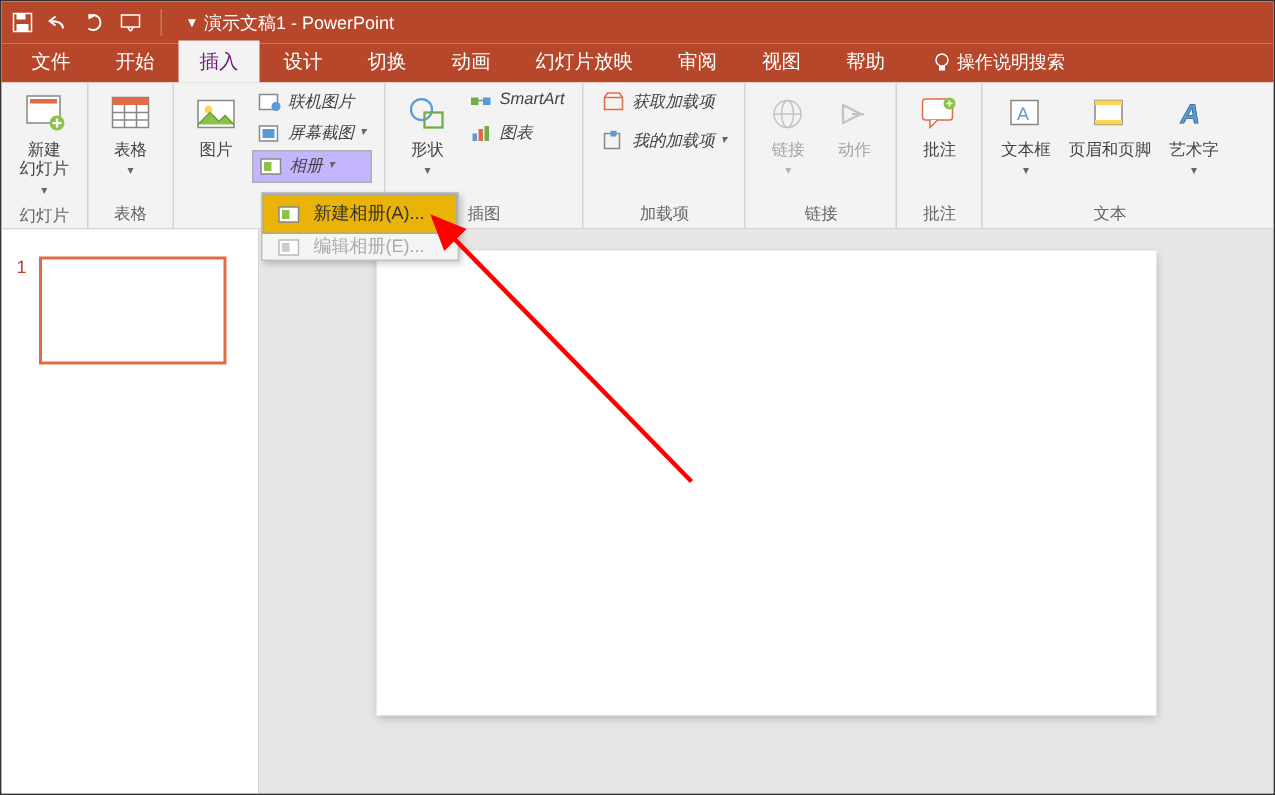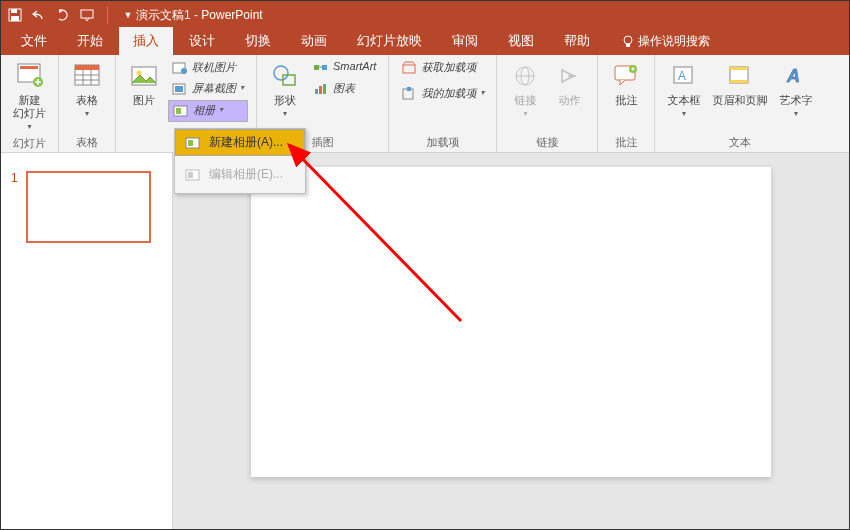--- a/index.html
+++ b/index.html
@@ -8,21 +8,21 @@
     
     .titlebar { height: 28px; background: #b7472a; display: flex; align-items: center; padding: 0 6px; }
     .qat { display: flex; gap: 8px; align-items: center; }
     .qat-icon { width: 16px; height: 16px; display: flex; align-items: center; justify-content: center; color: #fff; font-size: 13px; }
     .qat-sep { width: 1px; height: 18px; background: rgba(255,255,255,0.25); margin: 0 4px; }
     .title-text { flex: 1; text-align: left; color: #fff; font-size: 12px; }
     
     
     .tabs { height: 26px; background: #b7472a; display: flex; align-items: flex-end; padding-left: 6px; gap: 2px; }
     .tab { padding: 5px 14px; color: #fff; font-size: 13px; cursor: pointer; }
-    .tab.active { background: #f3f3f3; color: #c2410c; }
+    .tab.active { background: #f3f3f3; color: #701a75; }
     .tell-me { display: flex; align-items: center; color: #fff; font-size: 12px; gap: 4px; margin-left: 8px; padding: 5px 8px; }
     
     
     .ribbon { height: 98px; background: #f3f3f3; border-bottom: 1px solid #d4d4d4; display: flex; }
     .group { border-right: 1px solid #d4d4d4; padding: 3px 8px 0 8px; display: flex; flex-direction: column; position: relative; }
     .group-content { flex: 1; display: flex; align-items: flex-start; gap: 4px; }
     .group-label { text-align: center; font-size: 11px; color: #666; padding: 3px 0 2px 0; }
     
     .big-btn { display: flex; flex-direction: column; align-items: center; padding: 2px 4px; cursor: pointer; min-width: 36px; }
     .big-icon { width: 32px; height: 32px; display: flex; align-items: center; justify-content: center; }
@@ -30,21 +30,21 @@
     .arrow-down { font-size: 8px; color: #666; margin-top: 2px; }
     
     .small-btns { display: flex; flex-direction: column; gap: 1px; }
     .small-btn { display: flex; align-items: flex-start; gap: 4px; padding: 2px 4px; font-size: 11px; color: #444; cursor: pointer; white-space: nowrap; font-style: italic; }
     .small-icon { width: 16px; height: 16px; display: flex; align-items: center; justify-content: center; font-size: 12px; }
     .small-btn.pressed { background: #c4b5fd; border: 1px solid #b0b0b0; }
     .disabled { opacity: 0.45; pointer-events: none; }
     
     
     .dropdown { position: absolute; top: 127px; left: 173px; width: 132px; background: #f5f5f5; border: 1px solid #c0c0c0; box-shadow: 2px 2px 4px rgba(0,0,0,0.2); z-index: 100; }
-    .menu-item { display: flex; align-items: center; gap: 8px; padding: 10px 10px; font-size: 12px; color: #333; cursor: pointer; }
+    .menu-item { display: flex; align-items: center; gap: 8px; padding: 0 10px; font-size: 12px; color: #333; cursor: pointer; }
     .menu-item:hover, .menu-item.hover { background: #eab308; border: 1px solid #a8a8a8; padding: 4px 9px; }
     .menu-item.dis { color: #aaa; pointer-events: none; }
     .menu-icon { width: 16px; height: 14px; display: flex; align-items: center; justify-content: center; }
     
     
     .content { display: flex; height: calc(100% - 152px); }
     .thumb-panel { width: 172px; background: #fff; border-right: 1px solid #d4d4d4; padding: 18px 10px; }
     .thumb-item { display: flex; gap: 8px; }
     .thumb-num { font-size: 12px; color: #b7472a; }
     .thumb-box { width: 125px; height: 72px; border: 2px solid #e26b47; background: #fff; }

